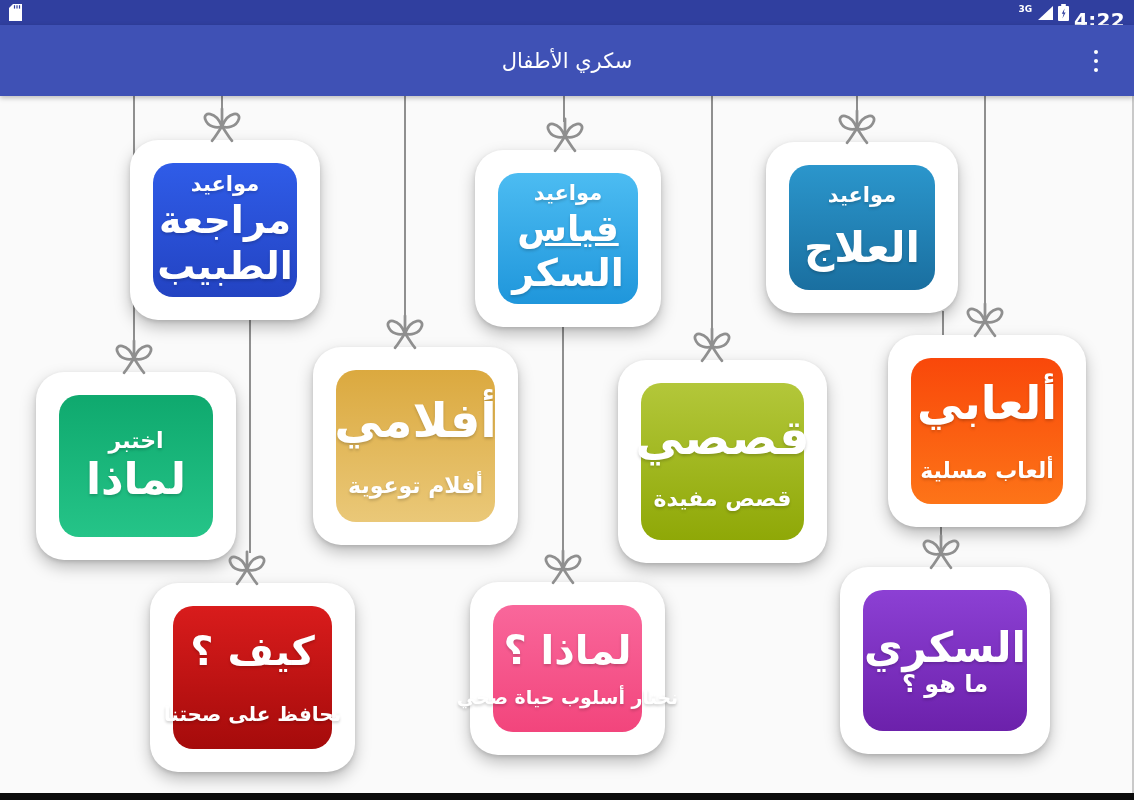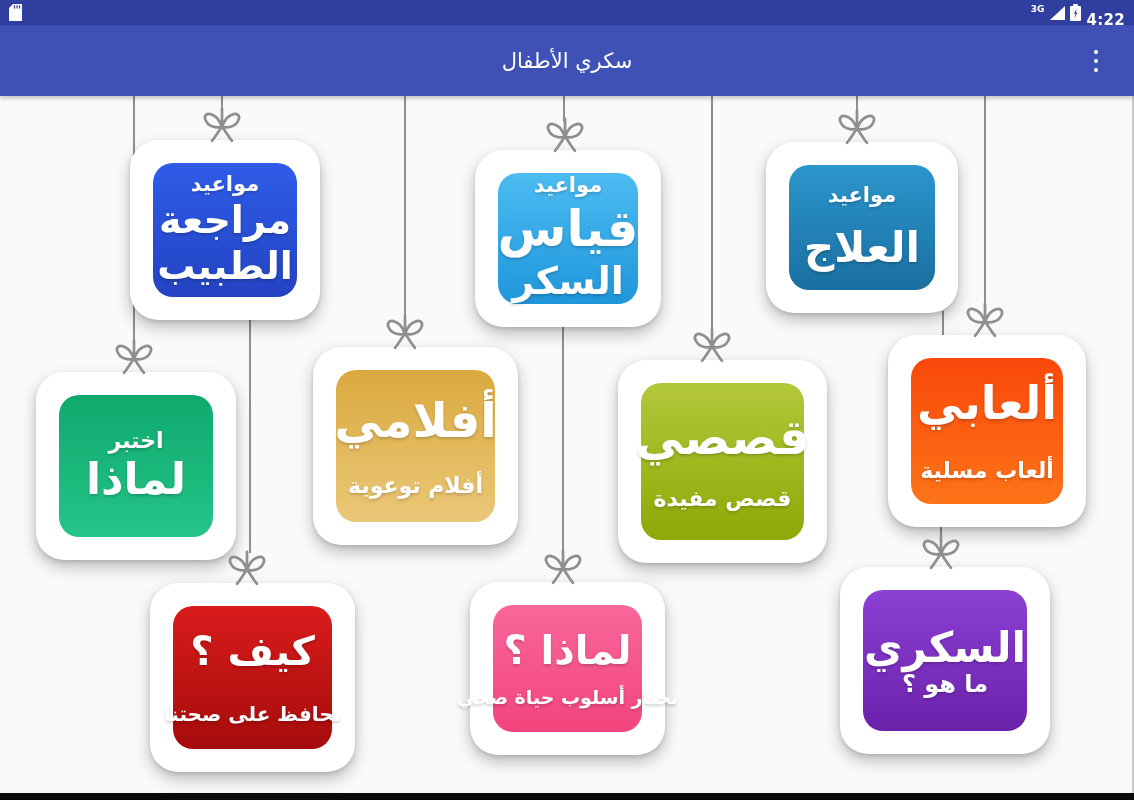--- a/index.html
+++ b/index.html
@@ -12,21 +12,21 @@
   
   .status-bar{
     position:absolute;left:0;top:0;width:1134px;height:25px;
     background:#303F9F;display:flex;align-items:center;
     justify-content:space-between;padding:0 9px;box-sizing:border-box;
     z-index:50;color:#fff;
   }
   .sb-right{display:flex;align-items:center;gap:5px;}
   .sb-net{display:flex;align-items:flex-end;}
   .sb-net .net-label{font-size:9px;font-weight:bold;line-height:1;margin-right:6px;transform:translateY(-6px);}
-  .sb-time{font-size:15px;font-weight:bold;letter-spacing:.3px;margin-top:15px;}
+  .sb-time{font-size:20px;font-weight:bold;letter-spacing:.3px;margin-top:15px;}
   
   .app-bar{
     position:absolute;left:0;top:25px;width:1134px;height:71px;
     background:#3F51B5;z-index:50;
     box-shadow:0 2px 5px rgba(0,0,0,.25);
   }
   .app-title{
     position:absolute;left:0;right:0;top:0;height:71px;
     display:flex;align-items:center;justify-content:center;
     color:#fff;font-size:21px;direction:rtl;
@@ -82,21 +82,21 @@
     <path d="M30 4 L30 26"></path>
     <path d="M30 26 C22 6 6 8 9 17 C12 27 24 28.5 30 26 Z"></path>
     <path d="M30 26 C38 6 54 8 51 17 C48 27 36 28.5 30 26 Z"></path>
     <path d="M30 26 C25 33 22.5 38 17.5 44"></path>
     <path d="M30 26 C35 33 37.5 38 42.5 44"></path>
   </g>
       </svg></div>
     <div class="card" style="left: 475px; top: 150px; width: 186px; height: 177px;">
       <div class="card-face" style="background: linear-gradient(rgb(76, 188, 242), rgb(31, 150, 219)); gap: 3px;">
         <div class="ln ln-small" style="font-size: 21px; line-height: 1.12;">مواعيد</div>
-        <div class="ln ln-big" style="font-size: 50px; line-height: 1.12;">قياس</div>
+        <div class="ln ln-big" style="font-size: 36px; line-height: 1.12; text-decoration: underline;">قياس</div>
         <div class="ln ln-big" style="font-size: 38px; line-height: 1.12;">السكر</div>
       </div>
     </div>
     <div class="bow" style="left: 541px; top: 115px;"><svg viewBox="0 0 60 46" width="48" height="38">
   <g fill="none" stroke="#8F8F8F" stroke-width="3.4" stroke-linecap="round" stroke-linejoin="round">
     <path d="M30 4 L30 26"></path>
     <path d="M30 26 C22 6 6 8 9 17 C12 27 24 28.5 30 26 Z"></path>
     <path d="M30 26 C38 6 54 8 51 17 C48 27 36 28.5 30 26 Z"></path>
     <path d="M30 26 C25 33 22.5 38 17.5 44"></path>
     <path d="M30 26 C35 33 37.5 38 42.5 44"></path>

